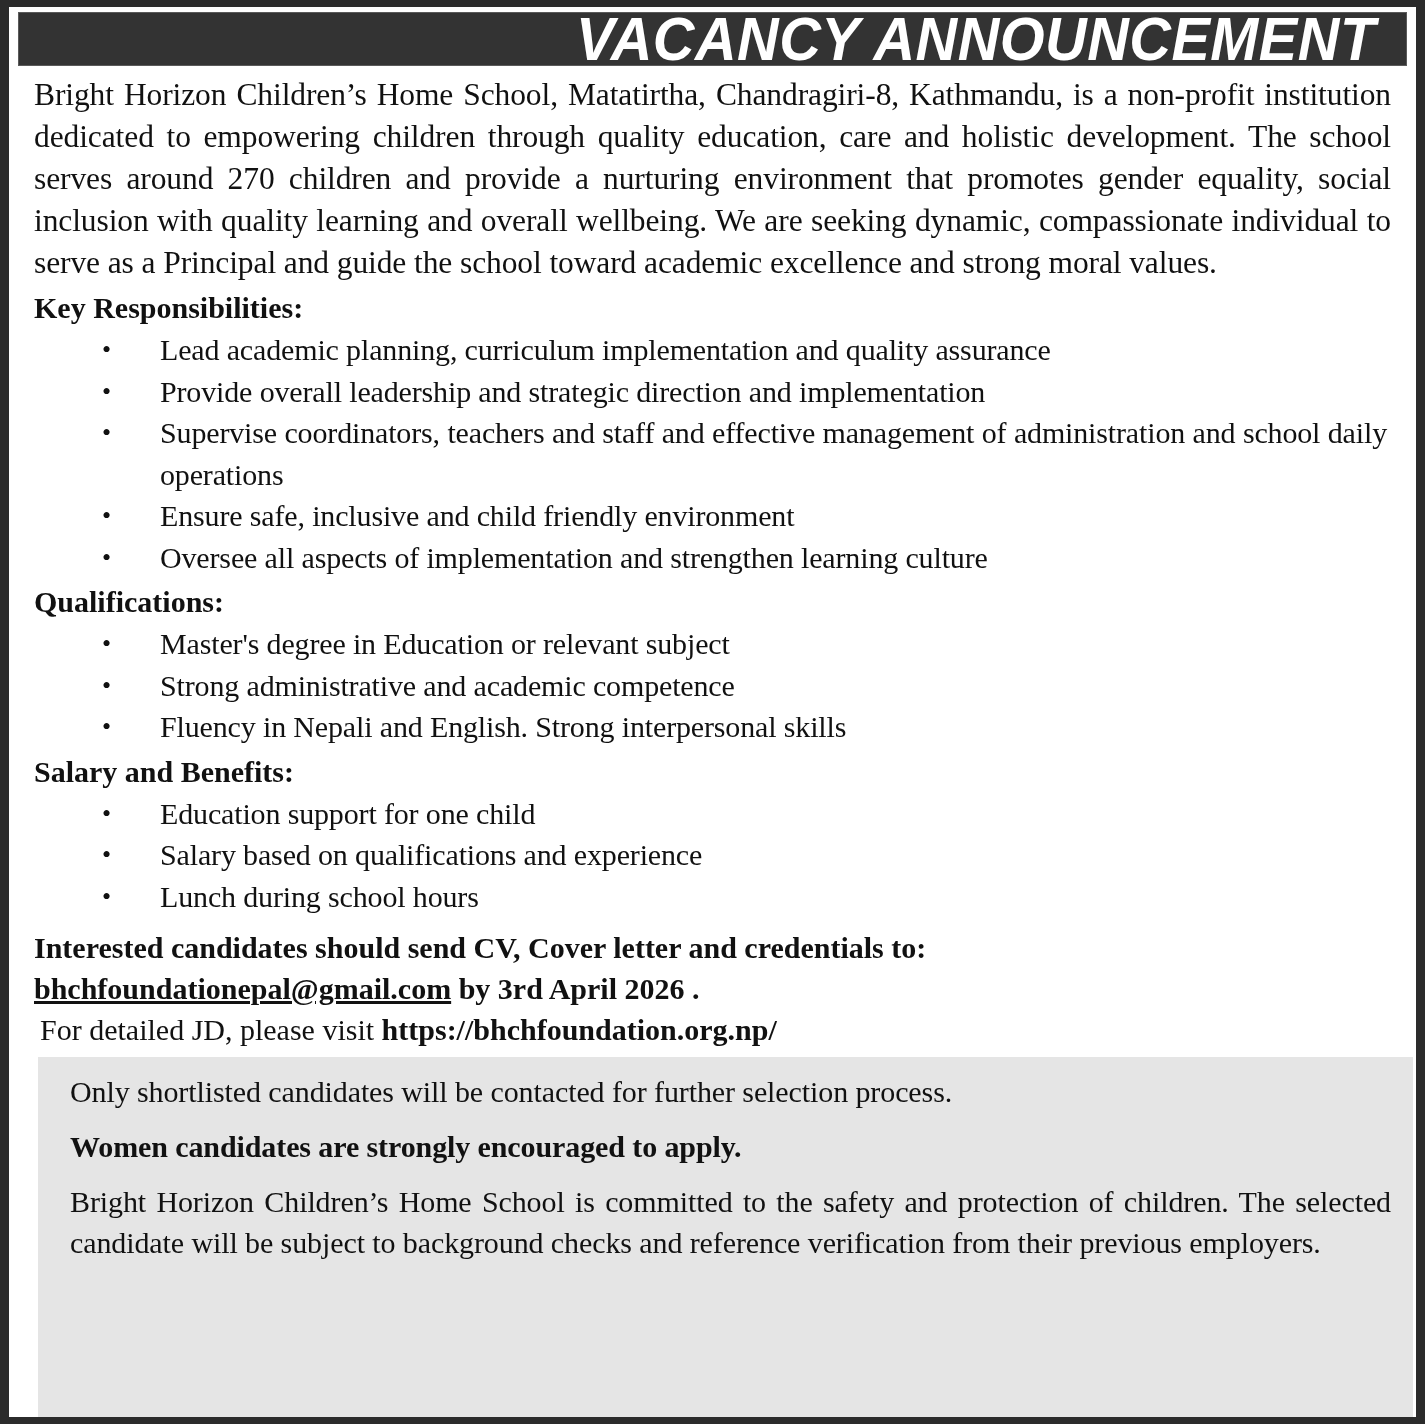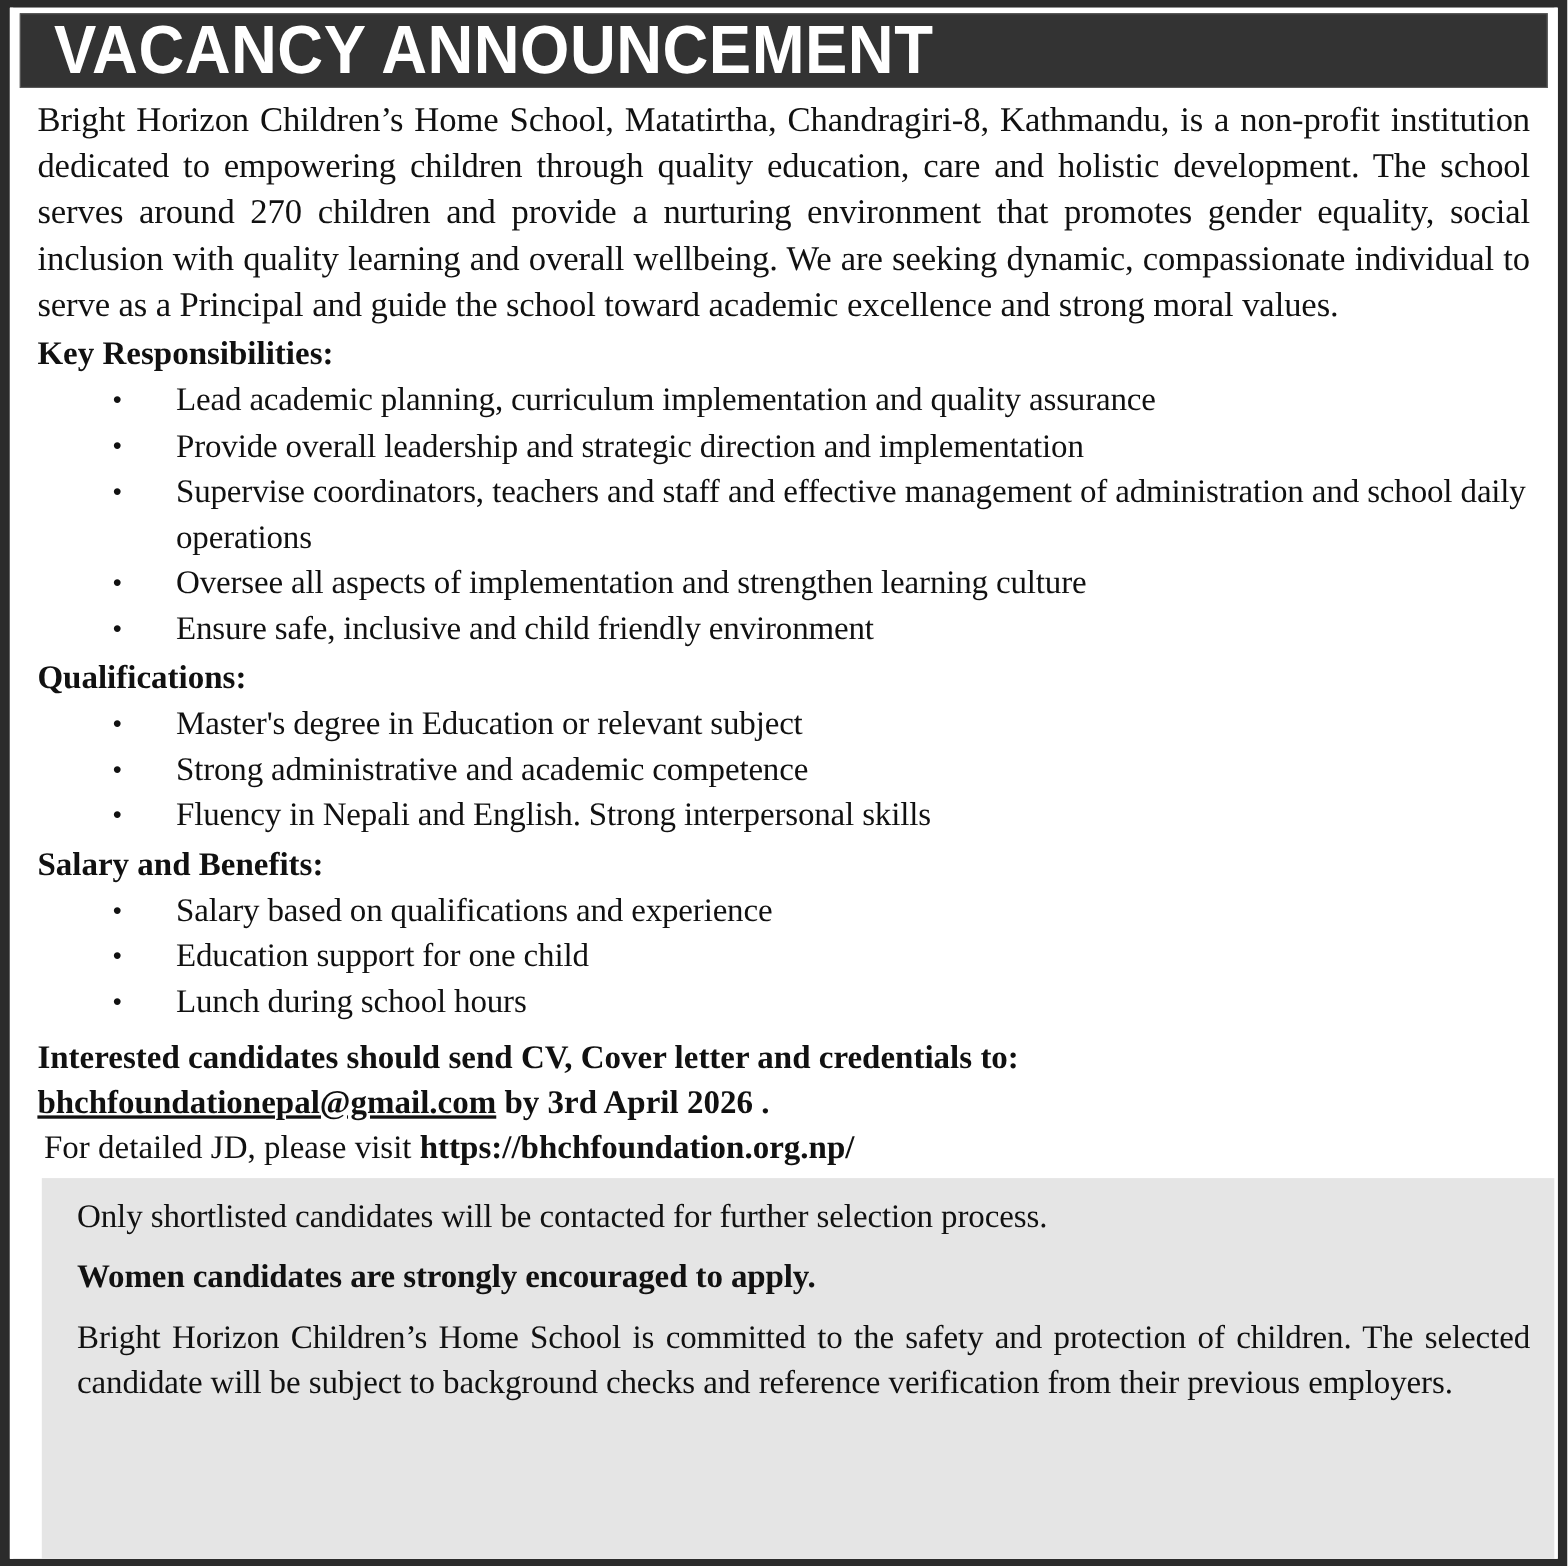--- a/index.html
+++ b/index.html
@@ -35,26 +35,27 @@
     border-right: 3px solid #ffffff;
     display: flex;
     flex-direction: column;
     background: #ffffff;
   }
 
   
   .banner {
     box-sizing: border-box;
     margin: 5px 6px 0 6px;
-    height: 68px;
+    height: 54px;
     background: #333333;
     border: 1px solid #5a5a5a;
     display: flex;
     align-items: center;
-    justify-content: flex-start;
+    justify-content: flex-end;
+    font-style: italic;
   }
   .banner-title {
     color: #ffffff;
     font-family: "Liberation Sans Narrow", "Liberation Sans", "DejaVu Sans", sans-serif;
     font-weight: 700;
     font-size: 62px;
     line-height: 62px;
     letter-spacing: 0.5px;
     transform: scaleX(0.93);
     transform-origin: center;
@@ -159,35 +160,35 @@
 
     <div class="body-area">
 
       <p class="intro">Bright Horizon Children’s Home School, Matatirtha, Chandragiri-8, Kathmandu, is a non-profit institution dedicated to empowering children through quality education, care and holistic development. The school serves around 270 children and provide a nurturing environment that promotes gender equality, social inclusion with quality learning and overall wellbeing. We are seeking dynamic, compassionate individual to serve as a Principal and guide the school toward academic excellence and strong moral values.</p>
 
       <div class="sec-head">Key Responsibilities:</div>
       <ul class="bullets">
         <li>Lead academic planning, curriculum implementation and quality assurance</li>
         <li>Provide overall leadership and strategic direction and implementation</li>
         <li class="wrap2">Supervise coordinators, teachers and staff and effective management of administration and school daily operations</li>
+        <li>Ensure safe, inclusive and child friendly environment</li>
         <li>Oversee all aspects of implementation and strengthen learning culture</li>
-        <li>Ensure safe, inclusive and child friendly environment</li>
       </ul>
 
       <div class="sec-head">Qualifications:</div>
       <ul class="bullets">
         <li>Master's degree in Education or relevant subject</li>
         <li>Strong administrative and academic competence</li>
         <li>Fluency in Nepali and English. Strong interpersonal skills</li>
       </ul>
 
       <div class="sec-head">Salary and Benefits:</div>
       <ul class="bullets">
+        <li>Education support for one child</li>
         <li>Salary based on qualifications and experience</li>
-        <li>Education support for one child</li>
         <li>Lunch during school hours</li>
       </ul>
 
       <div class="contact-bold">
         <span>Interested candidates should send CV, Cover letter and credentials to:</span><br>
         <span class="email">bhchfoundationepal@gmail.com</span><span> by 3rd April 2026 .</span>
       </div>
 
       <div class="jd-line">
         <span>For detailed JD, please visit </span><b>https://bhchfoundation.org.np/</b>

